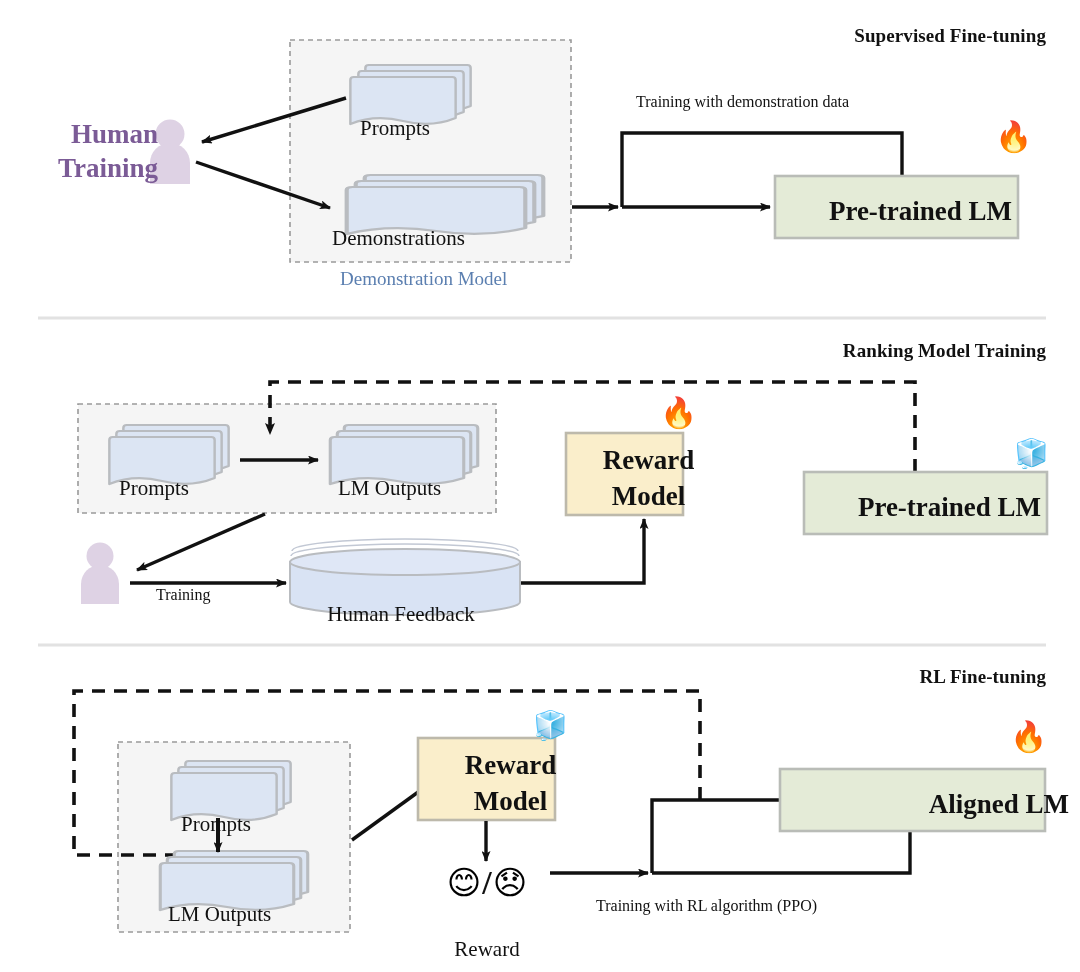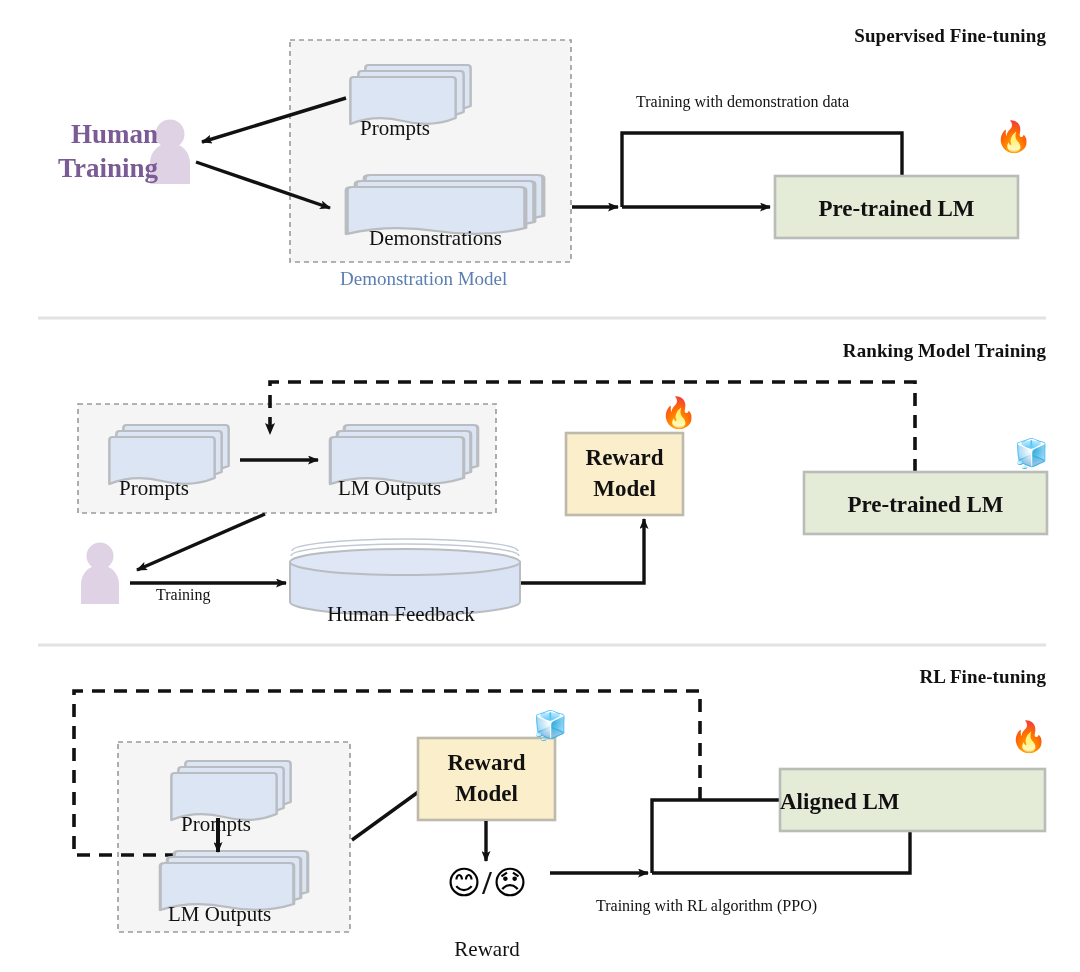--- a/index.html
+++ b/index.html
@@ -2,21 +2,21 @@
 <html><head>
 <meta charset="utf-8">
 <style>
   html,body{margin:0;padding:0;background:#ffffff;}
   body{width:1080px;height:972px;font-family:"Liberation Serif",serif;}
   #stage{position:relative;width:1080px;height:972px;overflow:hidden;background:#fff;}
   svg.layer{position:absolute;left:0;top:0;width:1080px;height:972px;}
   .lbl{position:absolute;font-family:"Liberation Serif",serif;color:#111;white-space:nowrap;}
   .panel-title{font-weight:bold;font-size:19px;letter-spacing:.1px;}
   .edge-note{font-size:16px;}
-  .node-label{font-weight:bold;font-size:23px;}
+  .node-label{font-weight:bold;font-size:27px;margin-left:24px;}
   .doc-label{font-size:21px;margin-top:32px;}
   .annotator-label{color:#7b5b96;font-weight:bold;font-size:27px;line-height:1.25;text-align:right;}
   .group-caption{color:#5b7fb0;font-size:19px;}
   .emoji{position:absolute;line-height:1;font-family:"DejaVu Sans",sans-serif;}
   .reward-faces{font-size:33px;}
   .slash{font-family:"Liberation Serif",serif;font-size:34px;font-weight:bold;color:#111;}
 </style>
 </head>
 <body>
 
@@ -140,21 +140,21 @@
   </svg>
 
   <div class="lbl panel-title" style="right:34px;top:25px;">Supervised Fine-tuning</div>
 
   <div class="lbl annotator-label" style="right:922px;top:118px;">
     <div>Human</div>
     <div>Training</div>
   </div>
 
   <div class="lbl doc-label" style="left:360px;top:84px;">Prompts</div>
-  <div class="lbl doc-label" style="left:369px;top:194px;">Demonstrations</div>
+  <div class="lbl doc-label" style="left:332px;top:194px;">Demonstrations</div>
 
   <div class="lbl group-caption" style="left:340px;top:268px;">Demonstration Model</div>
 
   <div class="lbl edge-note" style="left:636px;top:93px;">Training with demonstration data</div>
 
   <div class="lbl node-label" style="left:775px;top:196px;width:243px;text-align:center;">Pre-trained LM</div>
   <div class="emoji" style="left:995px;top:122px;font-size:30px;">🔥</div>
 
   <div class="lbl panel-title" style="right:34px;top:340px;">Ranking Model Training</div>
 
@@ -187,16 +187,16 @@
 
   <div style="position:absolute;left:428px;top:863px;width:118px;display:flex;align-items:center;justify-content:center;gap:1px;">
     <span class="reward-faces" style="font-family:'DejaVu Sans',sans-serif;">😊</span>
     <span class="slash">/</span>
     <span class="reward-faces" style="font-family:'DejaVu Sans',sans-serif;">😞</span>
   </div>
   <div class="lbl doc-label" style="left:428px;top:905px;width:118px;text-align:center;">Reward</div>
 
   <div class="lbl edge-note" style="left:596px;top:897px;">Training with RL algorithm (PPO)</div>
 
-  <div class="lbl node-label" style="left:780px;top:789px;width:265px;text-align:left;">Aligned LM</div>
+  <div class="lbl node-label" style="left:780px;top:789px;width:265px;text-align:right;">Aligned LM</div>
   <div class="emoji" style="left:1010px;top:722px;font-size:30px;">🔥</div>
 
 </div>
 
 </body></html>

